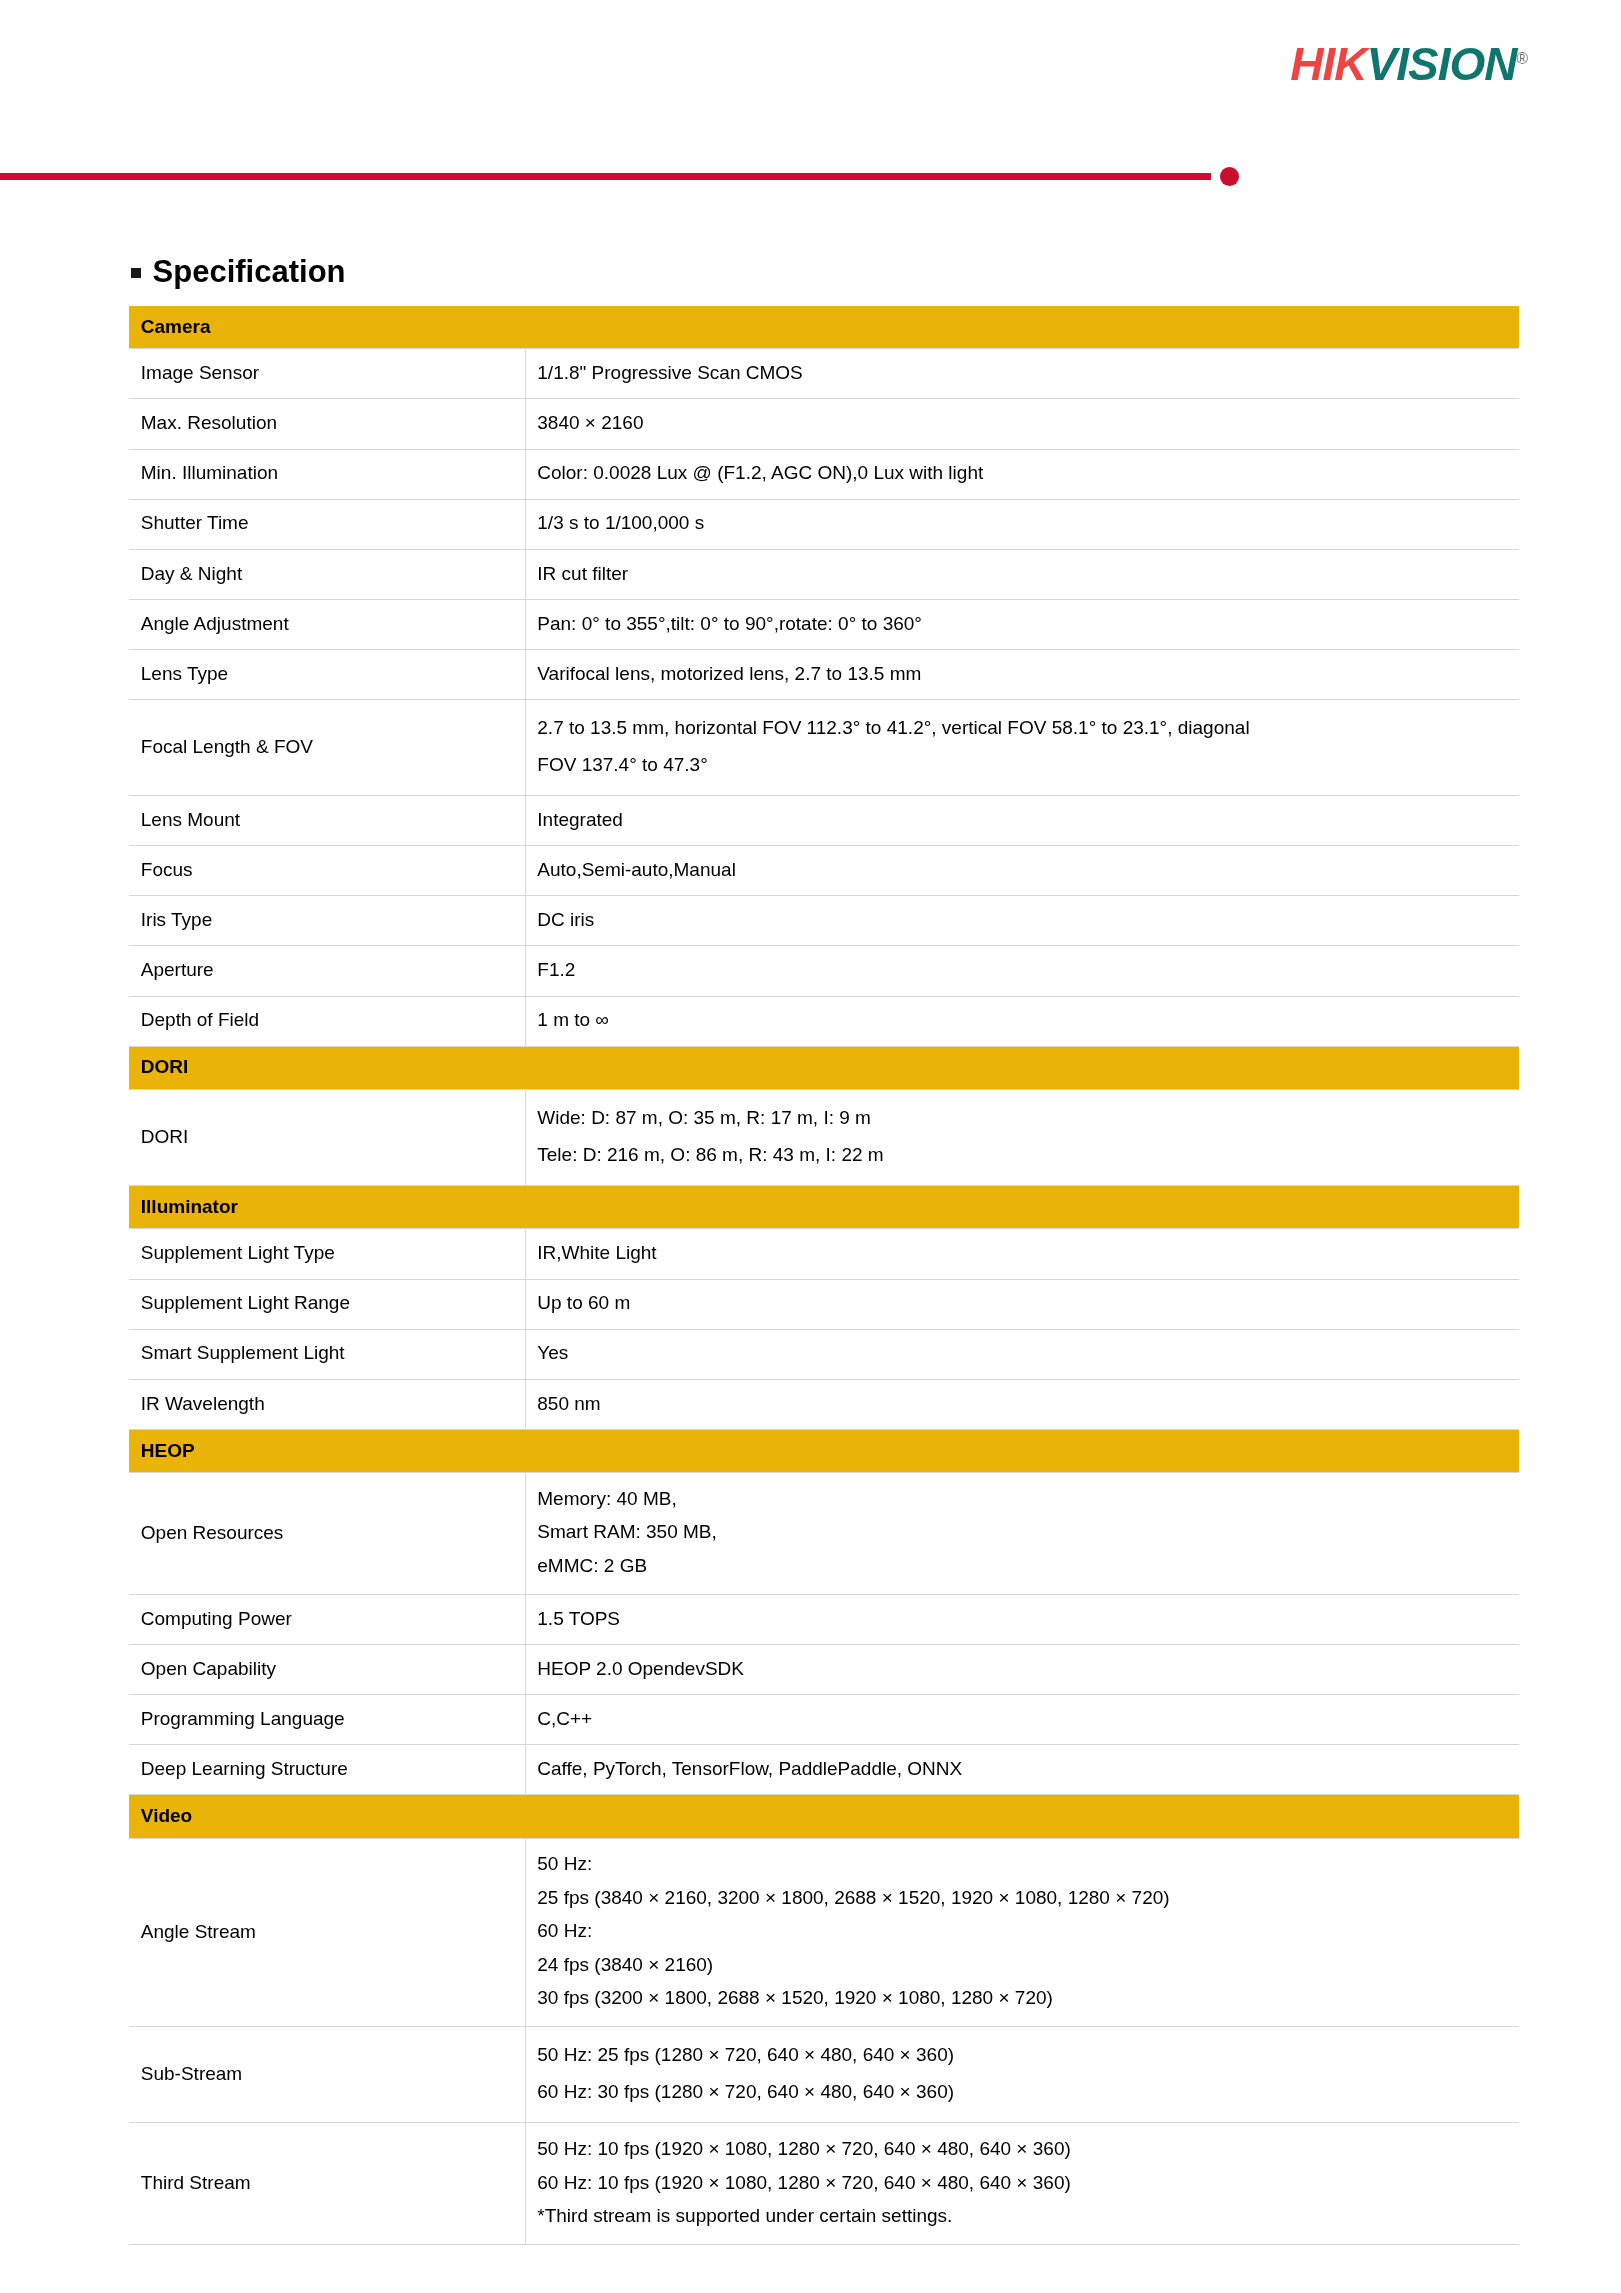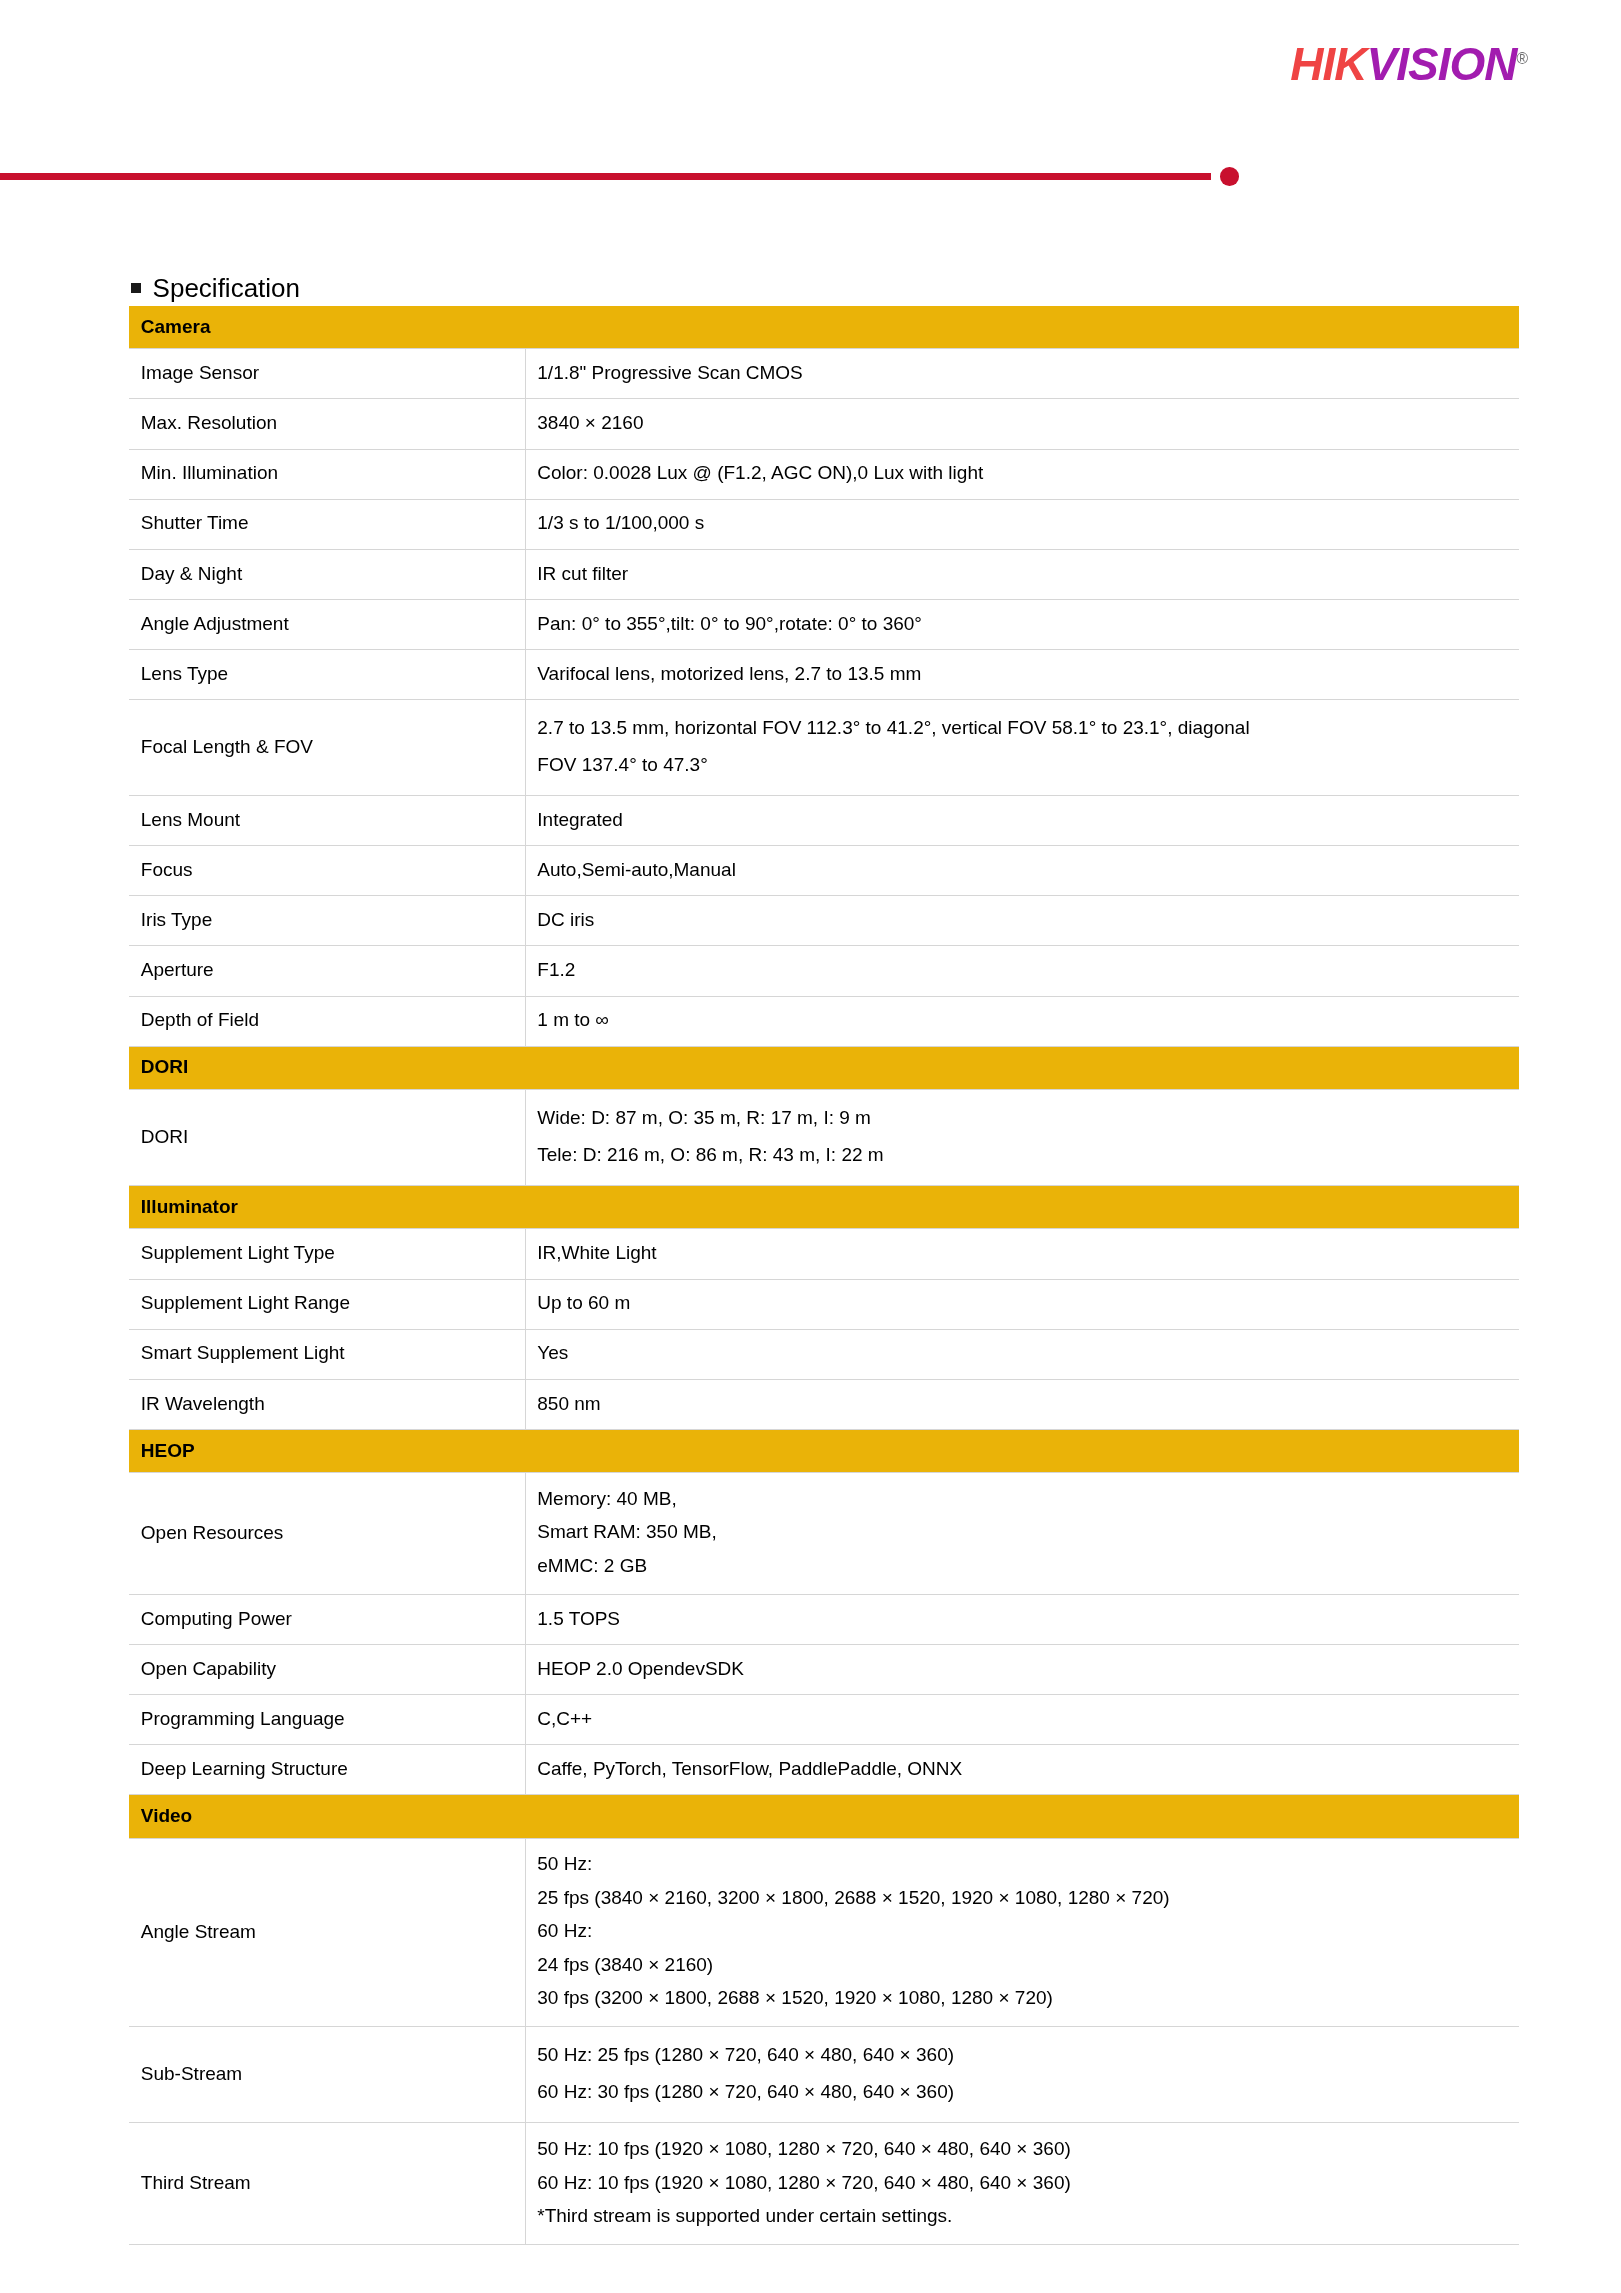--- a/index.html
+++ b/index.html
@@ -30,21 +30,21 @@
     top: 41px;
     font-size: 46px;
     font-style: italic;
     font-weight: bold;
     letter-spacing: -1px;
     line-height: 1;
     white-space: nowrap;
     font-family: "Liberation Sans", sans-serif;
   }
   .logo .logo-hik { color: #ef4444; }
-  .logo .logo-vision { color: #a21caf; }
+  .logo .logo-vision { color: #0f766e; }
   .logo .logo-reg {
     color: #6e6e70;
     font-size: 15.7px;
     vertical-align: super;
     font-style: normal;
     font-weight: normal;
   }
 
   .header-rule {
     position: absolute;
@@ -61,23 +61,23 @@
     width: 18.6px;
     height: 18.6px;
     border-radius: 50%;
     background: #c8102e;
   }
 
   
   .section-title {
     position: absolute;
     left: 131px;
-    top: 275px;
-    font-size: 26px;
-    font-weight: normal;
+    top: 256px;
+    font-size: 31px;
+    font-weight: bold;
     line-height: 1;
     white-space: nowrap;
   }
   .section-title .bullet {
     display: inline-block;
     width: 9.8px;
     height: 9.8px;
     background: #1a1a1a;
     vertical-align: 3.9px;
     margin-right: 11.8px;

